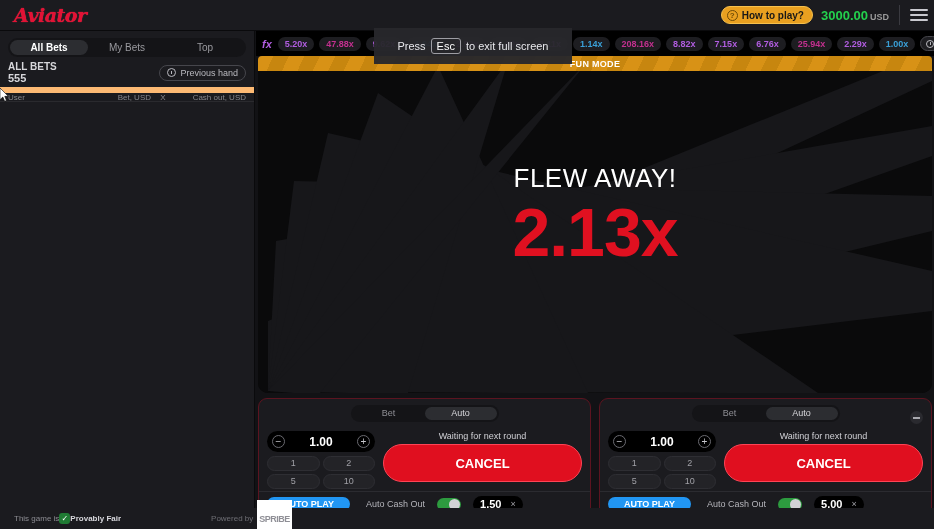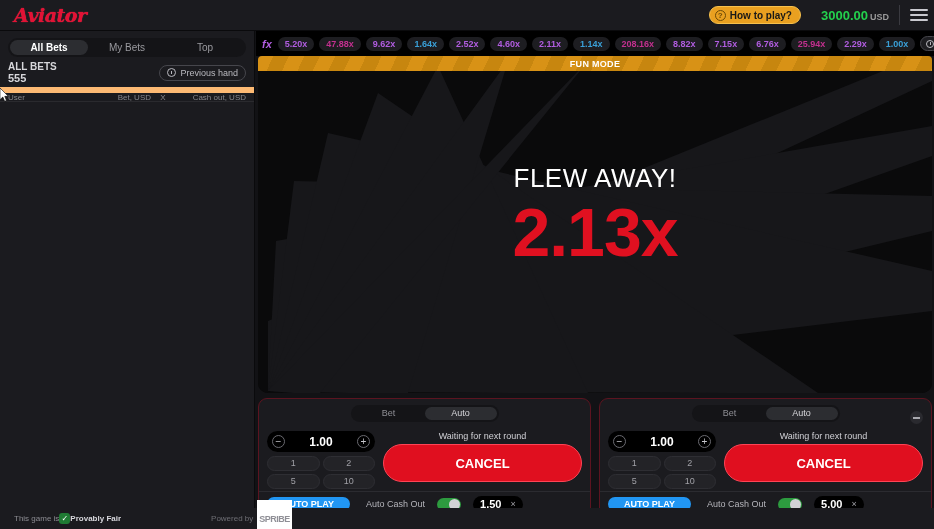--- a/index.html
+++ b/index.html
@@ -37,21 +37,21 @@
     border-radius: 11px;
     height: 18px; padding: 0 8px 0 5px;
     font-size: 10px; font-weight: bold;
     cursor: pointer;
   }
   .q-icon {
     width: 11px; height: 11px; border-radius: 50%;
     border: 1px solid #6d4a07; color: #6d4a07;
     font-size: 8px; line-height: 9px; text-align: center; font-weight: bold;
   }
-  .balance { font-size: 13px; font-weight: bold; color: #23d14d; margin-left: 12px; }
+  .balance { font-size: 13px; font-weight: bold; color: #23d14d; }
   .balance .cur { font-size: 9px; color: #9a9a9a; font-weight: bold; margin-left: 2px; }
   .divider-v { width: 1px; height: 20px; background: #3a3a40; margin: 0 2px; }
   .burger { display: flex; flex-direction: column; justify-content: center; gap: 3px; width: 18px; cursor: pointer; }
   .burger span { display: block; height: 2px; background: #c9c9cf; border-radius: 1px; }
 
   
   .sidebar {
     position: absolute; left: 0; top: 31px; width: 255px; height: 477px;
     background: #1b1b1f;
     border-right: 1px solid #0a0a0c;
@@ -439,20 +439,25 @@
           <div class="aco-val">
             <span>5.00</span>
             <span class="aco-x">×</span>
           </div>
         </div>
       </div>
 
     </div>
   </div>
 
+  <div class="esc-overlay" style="left:374px; top:28px;">
+    <span>Press</span>
+    <span class="esc-key">Esc</span>
+    <span>to exit full screen</span>
+  </div>
 
   <div class="footer">
     <div class="fair">
       <span>This game is</span>
       <span class="shield">✓</span>
       <b>Provably Fair</b>
     </div>
     <div class="powered">
       <span>Powered by</span>
       <span class="spribe">SPRIBE</span>

